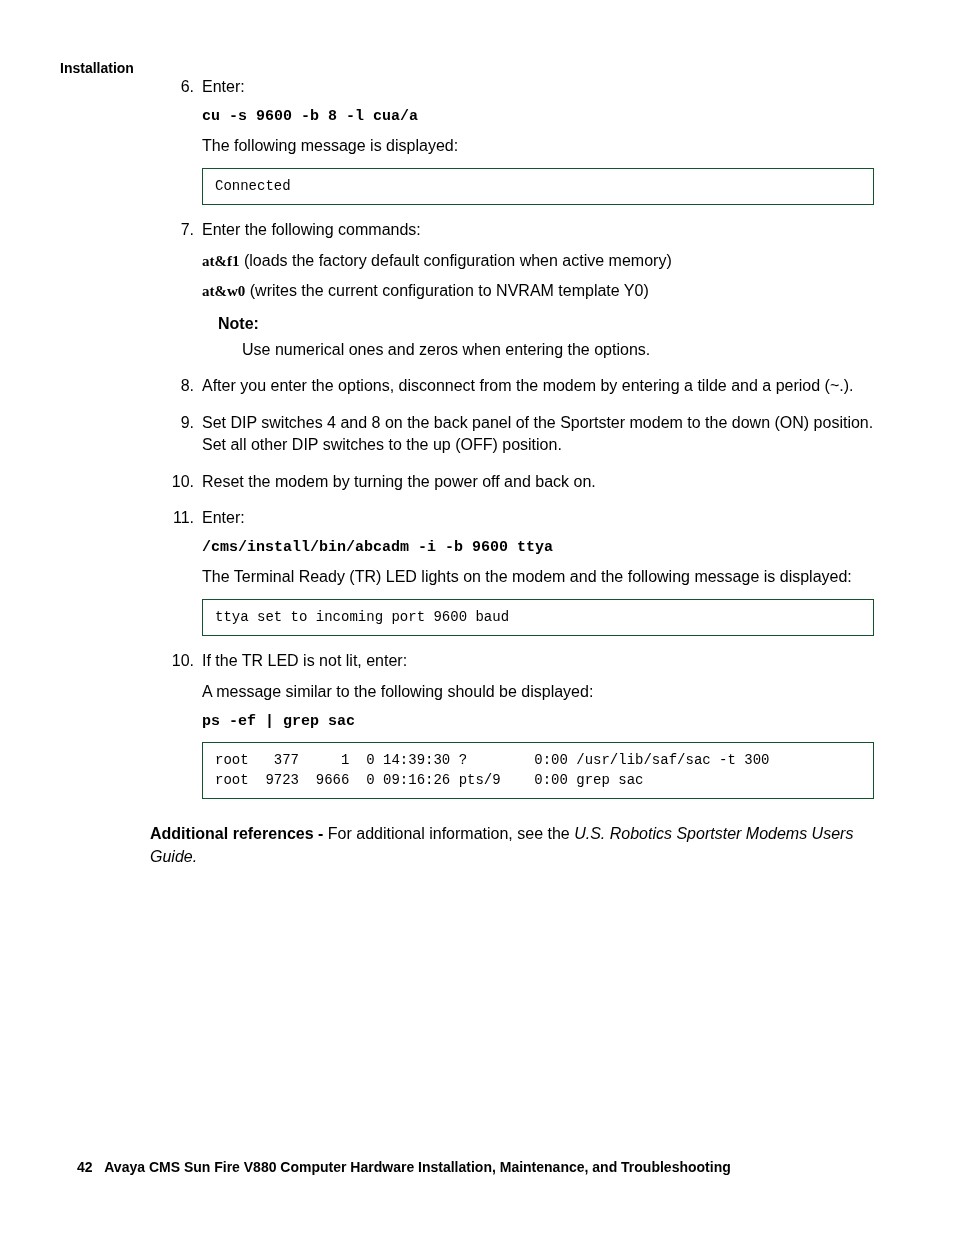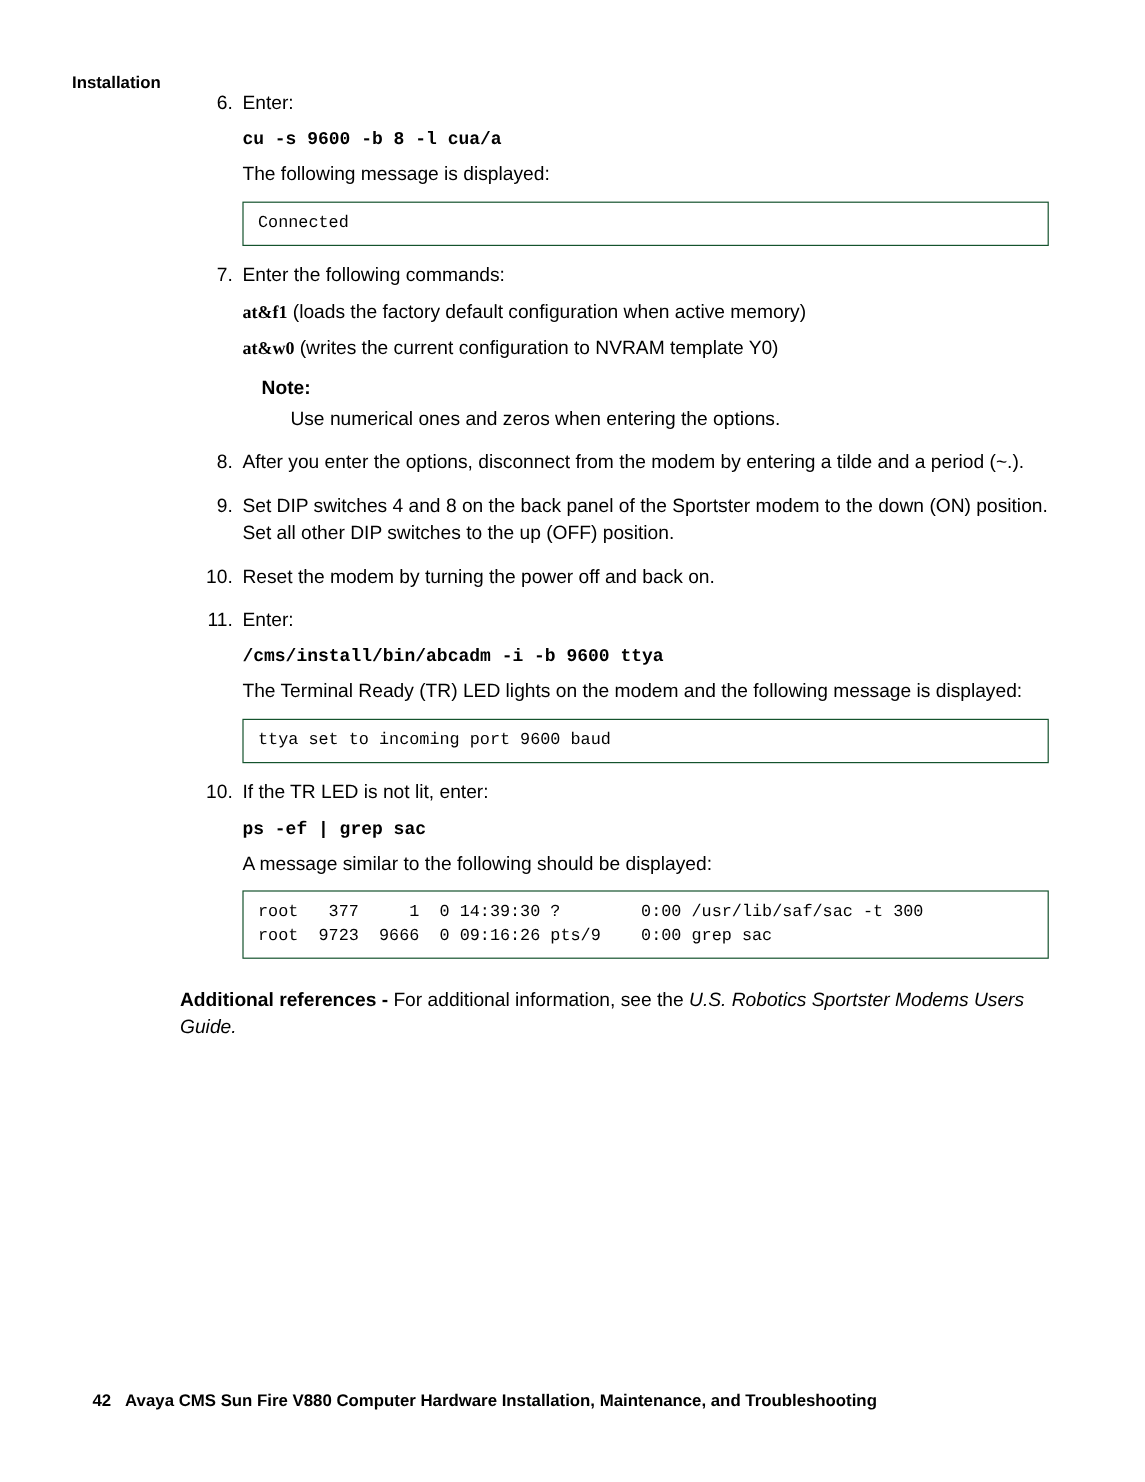--- a/index.html
+++ b/index.html
@@ -144,22 +144,22 @@
       <span class="num">11.</span>
       <span>Enter:</span>
       <div class="step-para code">/cms/install/bin/abcadm -i -b 9600 ttya</div>
       <div class="step-para">The Terminal Ready (TR) LED lights on the modem and the following message is displayed:</div>
       <div class="output-box">ttya set to incoming port 9600 baud</div>
     </li>
 
     <li>
       <span class="num">10.</span>
       <span>If the TR LED is not lit, enter:</span>
+      <div class="step-para">A message similar to the following should be displayed:</div>
       <div class="step-para code">ps -ef | grep sac</div>
-      <div class="step-para">A message similar to the following should be displayed:</div>
       <div class="output-box">root   377     1  0 14:39:30 ?        0:00 /usr/lib/saf/sac -t 300
 root  9723  9666  0 09:16:26 pts/9    0:00 grep sac</div>
     </li>
 
   </ol>
 
   </div>
 
   <div class="additional" style="margin-left:90px;">
     <span class="bold">Additional references - </span><span>For additional information, see the </span><span class="italic">U.S. Robotics Sportster Modems Users Guide.</span>

